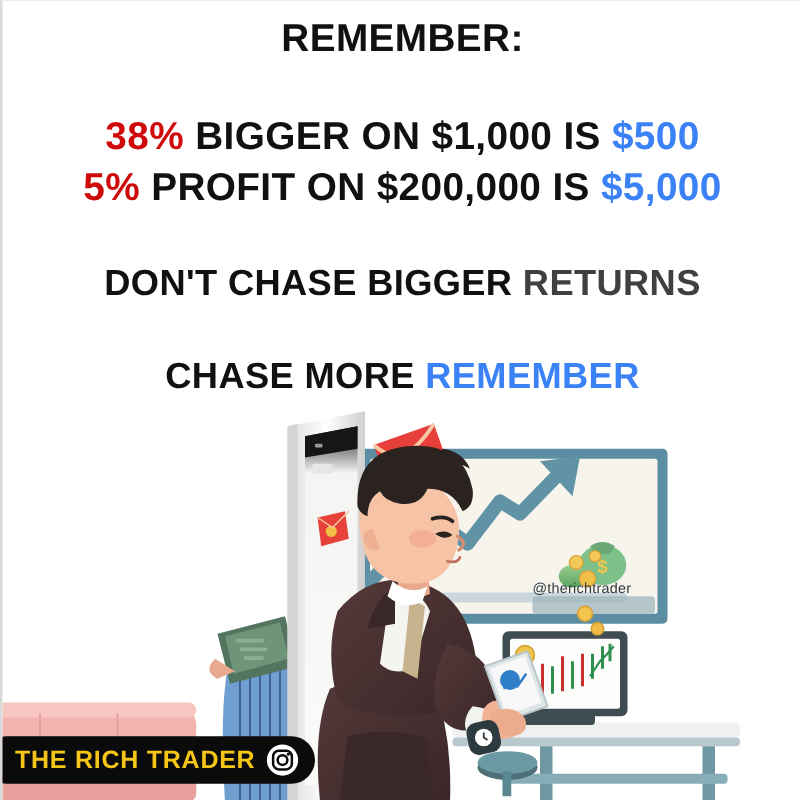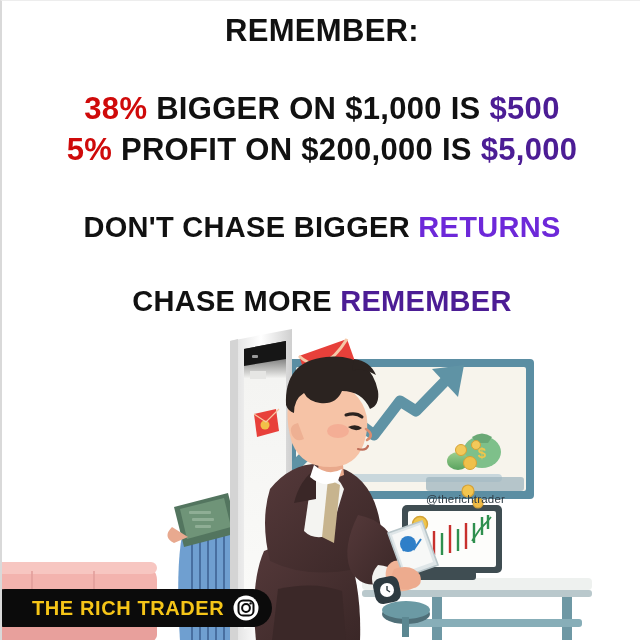--- a/index.html
+++ b/index.html
@@ -23,44 +23,44 @@
     text-align:center;font-weight:bold;color:#111111;
     letter-spacing:.3px;line-height:1;
     font-family:"Liberation Sans", sans-serif;
   }
   #line-remember{position:absolute;top:14px;width:640px;font-size:31px;}
   #line-1{position:absolute;top:92px;width:640px;font-size:31px;}
   #line-2{position:absolute;top:133px;width:640px;font-size:31px;}
   #line-3{position:absolute;top:212px;width:640px;font-size:29px;}
   #line-4{position:absolute;top:286px;width:640px;font-size:29px;}
   .red{color:#cf0a0a;}
-  .red-bright{color:#6d28d9;}
-  .green{color:#4c1d95;}
+  .red-bright{color:#404040;}
+  .green{color:#3b82f6;}
 
   
   #art{position:absolute;left:0;top:318px;width:640px;height:322px;z-index:10;}
   #art svg{display:block;width:640px;height:322px;}
 
   
   #wm-inline{
-    position:absolute;left:424px;top:492px;z-index:30;
+    position:absolute;left:424px;top:464px;z-index:30;
     font-size:11.5px;color:#2e3b44;letter-spacing:.2px;
     font-family:"Liberation Sans", sans-serif;
   }
 
   
   #badge{
     position:absolute;left:-16px;bottom:13px;z-index:60;
     height:38px;background:#0b0b0b;border-radius:19px;
     display:flex;align-items:center;gap:9px;
     padding:0 13px 0 26px;
   }
   #badge-text{
     color:#f5c518;font-weight:bold;font-size:20px;letter-spacing:.6px;
-    font-family:"Liberation Sans", sans-serif;white-space:nowrap;margin-left:20px;
+    font-family:"Liberation Sans", sans-serif;white-space:nowrap;
   }
   #ig-icon{width:26px;height:26px;flex:0 0 26px;}
 </style>
 </head>
 <body>
 
 <div id="poster">
 
   <div class="txt-wrap">
 

